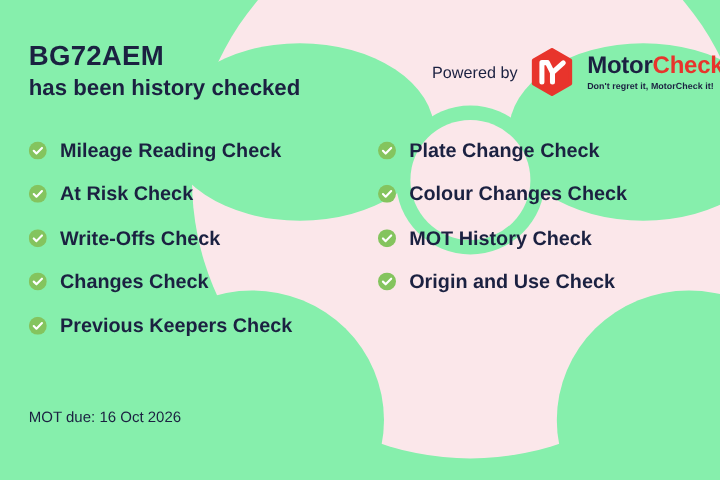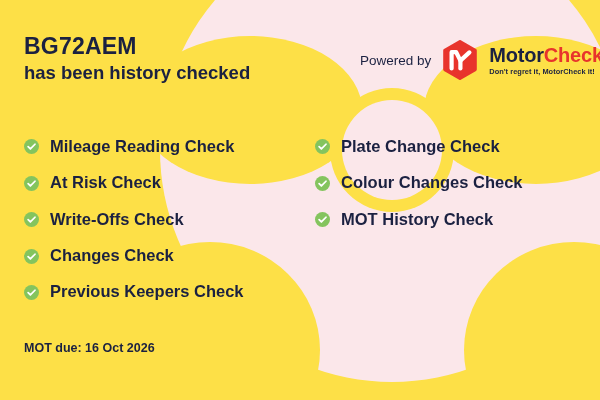--- a/index.html
+++ b/index.html
@@ -9,21 +9,21 @@
   }
   body {
     font-family: "Liberation Sans", sans-serif;
     -webkit-font-smoothing: antialiased;
   }
 
   #screenshot {
     position: relative;
     width: 600px;
     height: 400px;
-    background: #fde047;
+    background: #86efac;
     overflow: hidden;
   }
 
   
   .watermark {
     position: absolute;
     inset: 0;
     z-index: 0;
     pointer-events: none;
   }
@@ -120,21 +120,21 @@
   }
   .check-col {
     position: absolute;
     top: 0;
   }
   .check-col.left  { left: 24px;  width: 290px; }
   .check-col.right { left: 315px; width: 285px; }
 
   .check-item {
     display: flex;
-    align-items: flex-end;
+    align-items: flex-start;
     gap: 11px;
     height: 36.4px;
   }
   .check-icon {
     width: 15px;
     height: 15px;
     flex: 0 0 auto;
     display: block;
   }
   .check-label {
@@ -144,21 +144,21 @@
     white-space: nowrap;
     line-height: 1;
   }
 
   
   .mot-due {
     position: absolute;
     left: 24px;
     top: 341px;
     font-size: 12.5px;
-    font-weight: bold;
+    font-weight: normal;
     color: #1b2141;
     white-space: nowrap;
   }
 </style>
 </head>
 <body>
 
 <div id="screenshot">
 
   <div class="watermark">
@@ -293,20 +293,29 @@
         <div class="check-item">
           <span class="check-icon">
             <svg viewBox="0 0 16 16" width="15" height="15" xmlns="http://www.w3.org/2000/svg">
               <circle cx="8" cy="8" r="8" fill="#84c45e"></circle>
               <path d="M4.4 8.2 L6.8 10.6 L11.7 5.6" fill="none" stroke="#ffffff" stroke-width="1.9" stroke-linecap="round" stroke-linejoin="round"></path>
             </svg>
           </span>
           <span class="check-label">MOT History Check</span>
         </div>
 
+        <div class="check-item">
+          <span class="check-icon">
+            <svg viewBox="0 0 16 16" width="15" height="15" xmlns="http://www.w3.org/2000/svg">
+              <circle cx="8" cy="8" r="8" fill="#84c45e"></circle>
+              <path d="M4.4 8.2 L6.8 10.6 L11.7 5.6" fill="none" stroke="#ffffff" stroke-width="1.9" stroke-linecap="round" stroke-linejoin="round"></path>
+            </svg>
+          </span>
+          <span class="check-label">Origin and Use Check</span>
+        </div>
       </div>
 
     </div>
 
     <div class="mot-due">MOT due: 16 Oct 2026</div>
 
   </div>
 </div>
 
 </body></html>

